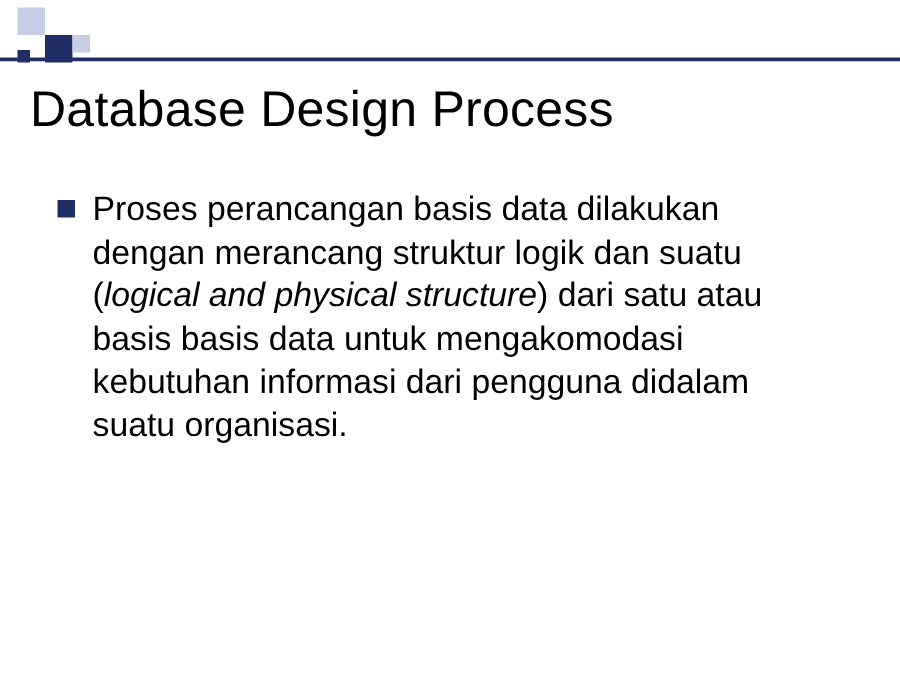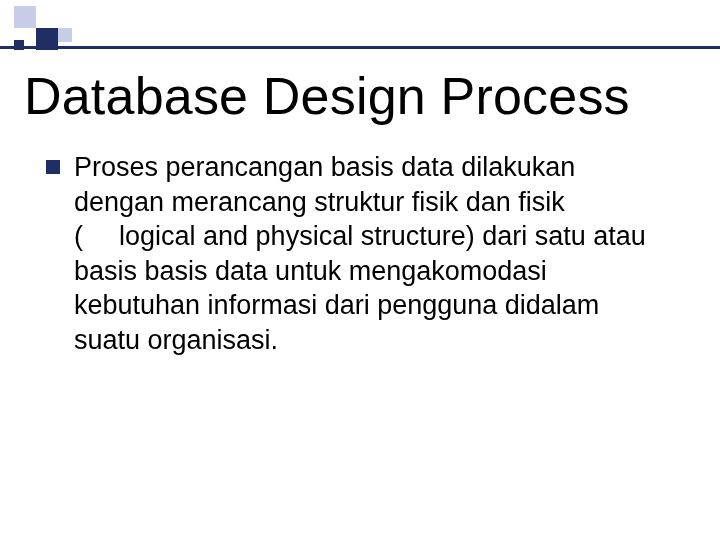--- a/index.html
+++ b/index.html
@@ -45,21 +45,21 @@
   .a { left: 14px; top: 6px;  width: 22px; height: 22px; }
   .b { left: 36px; top: 6px;  width: 22px; height: 22px; background:#fff; }
   .c { left: 36px; top: 28px; width: 22px; height: 22px; }
   .d { left: 58px; top: 28px; width: 14px; height: 14px; }
   .e { left: 14px; top: 40px; width: 10px; height: 10px; }
 
   .title {
     position: absolute;
     left: 24px;
     top: 66px;
-    font-size: 52px;
+    font-size: 40px;
     font-weight: normal;
     letter-spacing: 0.2px;
   }
   .body {
     position: absolute;
     left: 46px;
     top: 150px;
     width: 620px;
   }
   .bullet-row {
@@ -72,21 +72,21 @@
     height: 14px;
     background: #1f2f66;
     margin-top: 10px;
     flex-shrink: 0;
   }
   .bullet-text {
     font-size: 27px;
     line-height: 1.28;
   }
   .bullet-text .italic {
-    margin-left: 36px;
+    font-style: italic;
   }
 </style>
 </head>
 <body>
 
 <div class="slide">
 
   <div class="deco">
     <div class="sq-light a"></div>
     <div class="b"></div>
@@ -95,18 +95,18 @@
     <div class="sq-dark e"></div>
     <div class="bar"></div>
   </div>
 
   <div class="title">Database Design Process</div>
 
   <div class="body">
     <div class="bullet-row">
       <div class="bullet-marker"></div>
       <div class="bullet-text">
-        <span>Proses perancangan basis data dilakukan dengan merancang struktur fisik dan fisik (</span><span class="italic">logical and physical structure</span><span>) dari satu atau basis basis data untuk mengakomodasi kebutuhan informasi dari pengguna didalam suatu organisasi.</span>
+        <span>Proses perancangan basis data dilakukan dengan merancang struktur logik dan suatu (</span><span class="italic">logical and physical structure</span><span>) dari satu atau basis basis data untuk mengakomodasi kebutuhan informasi dari pengguna didalam suatu organisasi.</span>
       </div>
     </div>
   </div>
 
 </div>
 
 </body></html>

